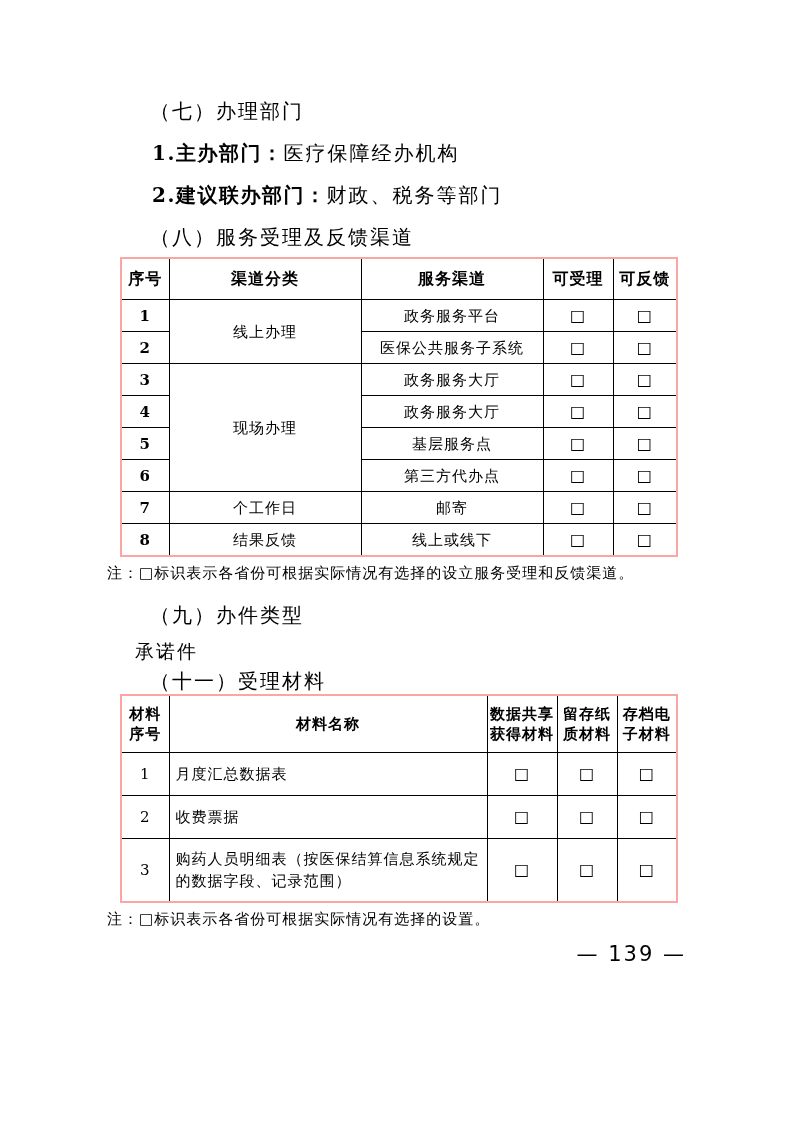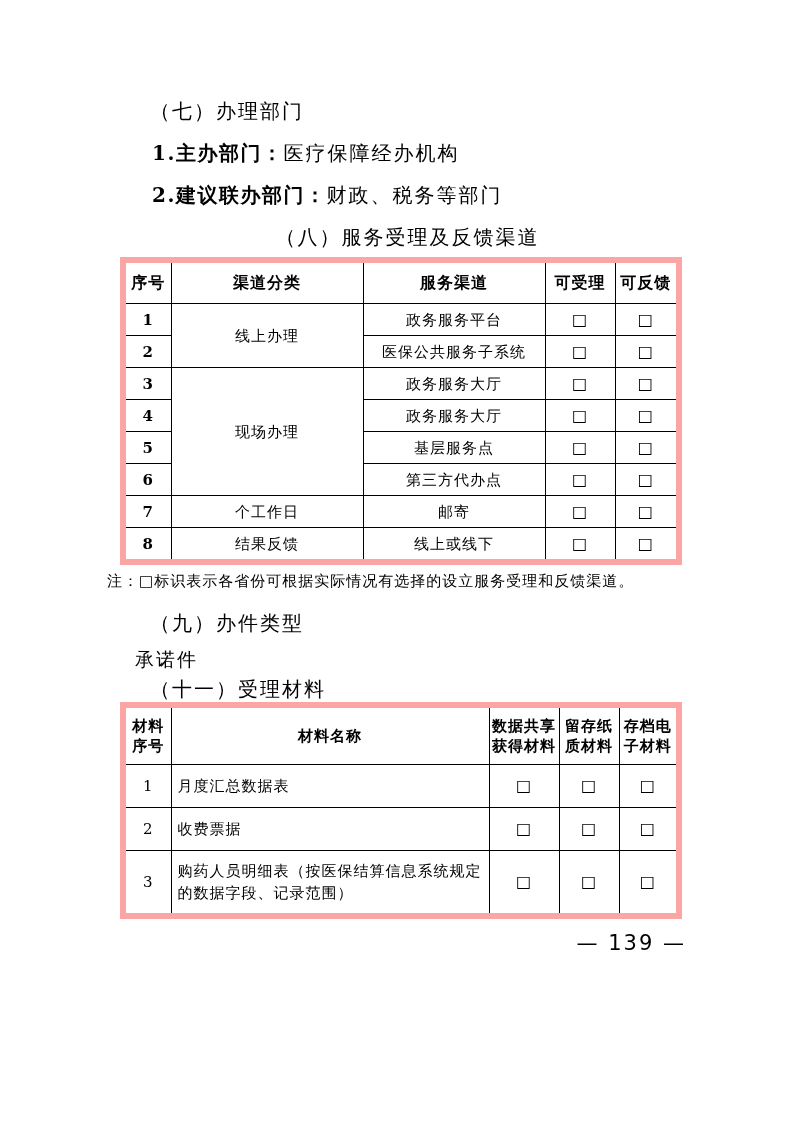--- a/index.html
+++ b/index.html
@@ -15,21 +15,21 @@
   .dept-line{
     font-size:20px;line-height:26px;margin:16px 0 0 32px;letter-spacing:1px;
   }
   .dept-label{font-weight:bold;letter-spacing:1.5px;}
   .dept-value{letter-spacing:2px;}
   .body-line{
     font-size:19px;line-height:26px;margin:10px 0 0 15px;letter-spacing:2px;
   }
   table{
     border-collapse:collapse;table-layout:fixed;width:556px;
-    border:6px solid #fca5a5;margin-top:7px;
+    border:2px solid #fca5a5;margin-top:7px;
   }
   th,td{
     border:1px solid #000;padding:0;text-align:center;vertical-align:middle;
     font-size:15px;letter-spacing:1px;line-height:20px;
   }
   th{font-weight:bold;}
   .t1 th{height:40px;font-size:16px;}
   .t1 td{height:31px;}
   .t1 td.no{font-weight:bold;font-size:15px;}
   .t2{margin-top:8px;}
@@ -39,21 +39,21 @@
   .t3 th{height:56px;font-size:15px;}
   .t3 td.mat-no{height:42px;}
   .t3 tr.tall td{height:58px;}
   .t3 td.mat-name{text-align:left;padding:2px 4px 2px 6px;line-height:22px;}
   .pre{white-space:pre-line;}
   .chk{font-size:16px;font-family:"DejaVu Sans","Liberation Sans",sans-serif;}
   .note{
     font-size:15px;line-height:22px;letter-spacing:1px;
     margin:5px 0 0 -13px;
   }
-  .m-top-16{margin-top:16px;text-align:center;}
+  .m-top-16{margin-top:16px;}
   .m-top-18{margin-top:18px;}
   .m-top-10{margin-top:10px;}
   .m-top-4{margin-top:4px;}
   .page-number{
     margin:12px -21px 0 0;text-align:right;font-size:21px;
     font-family:"DejaVu Sans","Liberation Sans",sans-serif;letter-spacing:2px;
   }
 </style>
 </head>
 <body>
@@ -186,16 +186,17 @@
     <tr class="tall">
       <td class="mat-no">3</td>
       <td class="mat-name">购药人员明细表（按医保结算信息系统规定的数据字段、记录范围）</td>
       <td class="chk">□</td>
       <td class="chk">□</td>
       <td class="chk">□</td>
     </tr>
   </tbody>
     </table>
 
+  <p class="note">注：□标识表示各省份可根据实际情况有选择的设置。</p>
 
   <div class="page-number">— 139 —</div>
 
 </div>
 
 </body></html>

